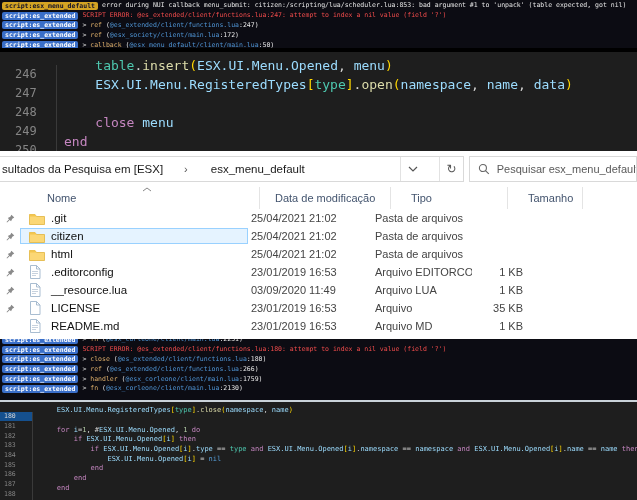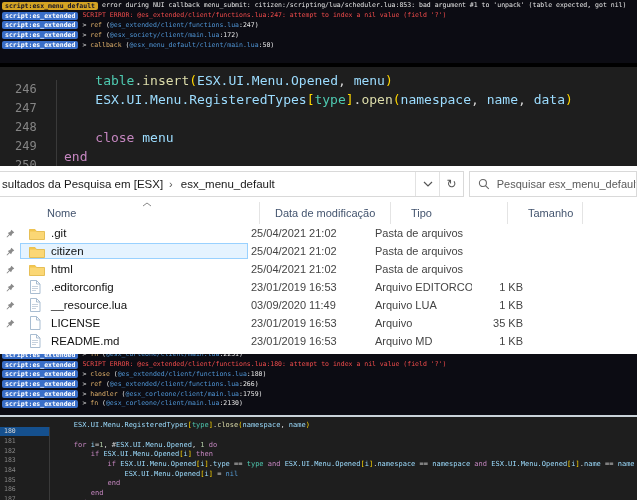--- a/index.html
+++ b/index.html
@@ -1,52 +1,52 @@
 <!DOCTYPE html>
 <html><head>
 <meta charset="utf-8">
 <style>
   * { margin:0; padding:0; box-sizing:border-box; }
   html,body { width:637px; height:500px; overflow:hidden; background:#000; }
   .screen { width:637px; height:500px; display:flex; flex-direction:column; font-family:"DejaVu Sans Mono", monospace; }
 
   
   .console { background:#0c0c13; overflow:hidden; padding-left:2px; }
-  .console-top { height:63px; padding-top:1px; }
+  .console-top { height:48px; padding-top:1px; }
   .console-bottom { height:61px; }
   .console-line { display:flex; align-items:center; height:9.8px; white-space:pre; }
   .console-line.clipped { margin-top:-4px; }
   .badge { display:inline-block; font-size:6.5px; font-weight:bold; line-height:8px; padding:0 3px; border-radius:2px; margin-right:4px; letter-spacing:0; }
   .badge-yellow { background:#d4a423; color:#14142a; }
   .badge-blue { background:#3a6fc9; color:#ffffff; }
   .console .seg { font-size:6.5px; line-height:9px; white-space:pre; }
   .cs-txt { color:#e6e6e6; } .cs-err { color:#f14c4c; } .cs-fn { color:#dcae6a; } .cs-path { color:#4f94d4; }
 
   
   .gap-black { height:4px; background:#000; }
   .editor { background:#1e1e1e; overflow:hidden; }
   .editor-top { height:99px; padding-top:3px; }
   .editor-bottom { height:97px; flex:1; }
   .code-line { display:flex; align-items:center; white-space:pre; }
   .editor-top .code-line { height:19px; }
   .editor-bottom .code-line { height:9.7px; }
   .ln { color:#858585; text-align:left; flex:none;margin-top:19px; }
   .editor-top .ln { width:57px; padding-left:15px; font-size:12px; border-right:1px solid #3a3a3a; height:100%; display:flex; align-items:center; }
-  .editor-bottom .ln { width:50px; padding-left:4px; font-size:6.5px; border-right:1px solid #3a3a3a; height:100%; display:flex; align-items:center; }
+  .editor-bottom .ln { width:33px; padding-left:4px; font-size:6.5px; border-right:1px solid #3a3a3a; height:100%; display:flex; align-items:center; }
   .ln.hl { background:#15508e; color:#d8d8d8; }
   .code { padding-left:7px; white-space:pre; }
   .editor-top .code .seg { font-size:13px; }
   .editor-bottom .code .seg { font-size:7px; }
   .s-txt{color:#d4d4d4} .s-kw{color:#c586c0} .s-var{color:#9cdcfe} .s-lib{color:#4ec9b0}
   .s-yfn{color:#dcdcaa} .s-num{color:#b5cea8} .s-nil{color:#569cd6} .s-op{color:#d4d4d4} .s-brk{color:#ffd700}
 
   
   .explorer { background:#ffffff; height:188px; font-family:"Liberation Sans", sans-serif; padding-top:5px; }
   .toolbar { display:flex; height:26px; padding:0 0 0 0; align-items:stretch; }
-  .address-box { flex:1; display:flex; align-items:center; border:1px solid #d9d9d9; border-left:none; margin-right:5px; }
+  .address-box { flex:1; display:flex; align-items:center; border:1px solid #d9d9d9; border-left:none; margin-right:5px;gap:15px; }
   .crumb { font-size:11.5px; color:#1a1a1a; padding-left:2px; white-space:nowrap; }
   .crumb-sep { font-size:11px; color:#555; padding:0 6px; }
   .addr-spacer { flex:1; }
   .addr-btn { width:24px; height:100%; display:flex; align-items:center; justify-content:center; color:#555; font-size:12px; border-left:1px solid #e2e2e2; cursor:default; }
   .search-box { width:168px; display:flex; align-items:center; border:1px solid #d9d9d9; padding-left:8px; gap:7px; }
   .search-text { font-size:11px; color:#5a5a5a; white-space:nowrap; overflow:hidden; }
   .hdr-row { display:flex; height:22px; align-items:center; margin-top:5px;gap:12px; }
   .hdr-pin { width:20px; flex:none; }
   .hdr-cell { font-size:11px; color:#43546e; border-right:1px solid #e4e4e4; height:100%; display:flex; align-items:center; position:relative; }
   .hdr-name { width:228px; padding-left:15px; }

